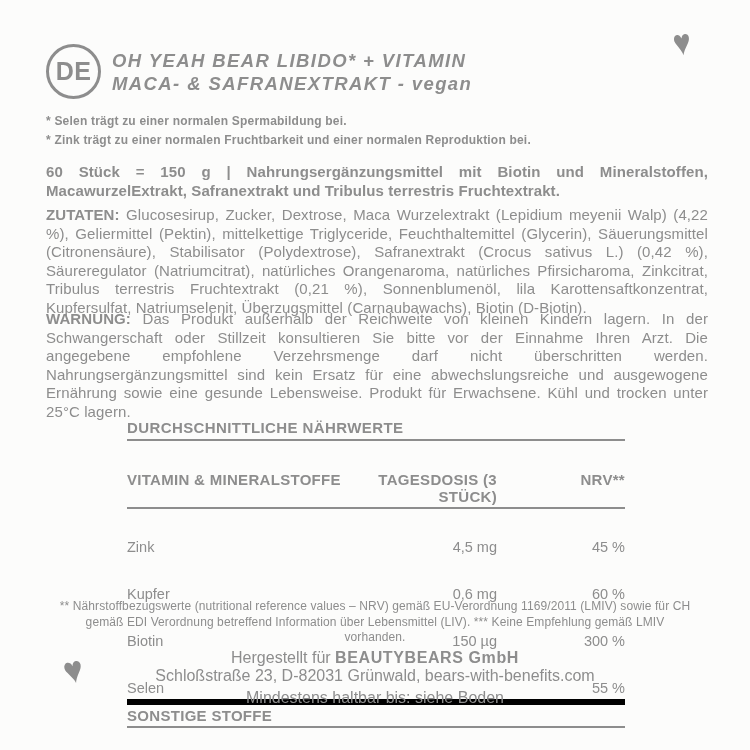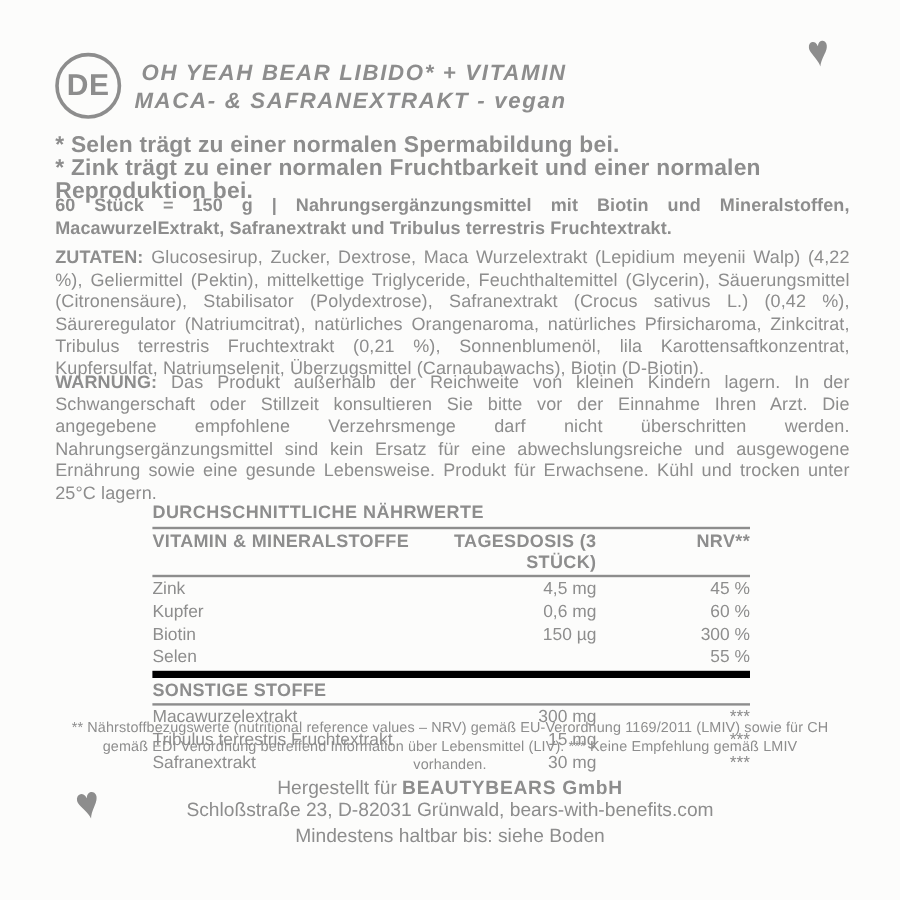--- a/index.html
+++ b/index.html
@@ -7,47 +7,47 @@
     position:relative;
     width:750px; height:750px;
     margin:0 auto;
     background:#fcfcfb;
     color:#8d8d8d;
     font-family:"Liberation Sans", sans-serif;
     overflow:hidden;
   }
 
   
-  .header { position:absolute; left:46px; top:44px; display:flex; align-items:center; gap:11px;text-align:right; }
+  .header { position:absolute; left:46px; top:44px; display:flex; align-items:center; gap:11px; }
   .lang-badge {
     width:49px; height:49px; border:3.5px solid #8d8d8d; border-radius:50%;
     display:flex; align-items:center; justify-content:center;
     font-weight:bold; font-size:25px; letter-spacing:0.5px; flex:0 0 auto;
   }
   .title { font-weight:bold; font-size:18.5px; letter-spacing:1.4px; line-height:23px; white-space:nowrap;font-style:italic; }
 
   .heart { color:#8d8d8d; line-height:1; user-select:none; }
   .heart-top { position:absolute; left:671px; top:24px; font-size:37px; transform:rotate(-7deg) scaleX(0.82); }
   .heart-bottom { position:absolute; left:62px; top:651px; font-size:38px; transform:rotate(-12deg) scaleX(0.88); }
 
   
-  .claims { position:absolute; left:46px; top:112px; font-weight:bold; font-size:19px; line-height:19px; letter-spacing:0.2px; }
+  .claims { position:absolute; left:46px; top:112px; font-weight:bold; font-size:12px; line-height:19px; letter-spacing:0.2px; }
 
   
   .para { position:absolute; left:46px; width:662px; margin:0; font-size:15px; line-height:18.6px; text-align:justify; letter-spacing:0.1px; }
   .pack-info { top:163px; font-weight:bold; }
   .ingredients { top:206px; }
   .warning { top:310px; }
 
   
   .ntable { position:absolute; left:127px; top:419px; width:498px; font-size:14.5px; }
   .t-title { font-weight:bold; font-size:15px; letter-spacing:0.4px; padding-bottom:3px; border-bottom:2px solid #8d8d8d; }
   .t-row { display:flex; padding:1.5px 0; align-items:baseline; }
   .t-head { font-weight:bold; font-size:15px; letter-spacing:0.3px; border-bottom:2px solid #8d8d8d; padding:2px 0; }
-  .c-name { flex:1; text-align:left; }
+  .c-name { flex:1; text-align:left;margin-top:28px; }
   .c-dose { width:150px; text-align:right; }
   .c-nrv  { width:128px; text-align:right; }
   .t-sub  { font-weight:bold; font-size:15px; letter-spacing:0.3px; border-top:6px solid #000000; border-bottom:2px solid #8d8d8d; padding:2px 0; margin-top:2px; }
 
   
   .footnote { position:absolute; left:55px; top:599px; width:640px; margin:0; text-align:center; font-size:12px; line-height:15.5px; letter-spacing:0.1px; }
 
   
   .footer { position:absolute; left:0; top:649px; width:750px; text-align:center; font-size:16px; line-height:17.5px; }
   .footer .company { font-weight:bold; letter-spacing:0.6px;margin-top:45px; }

